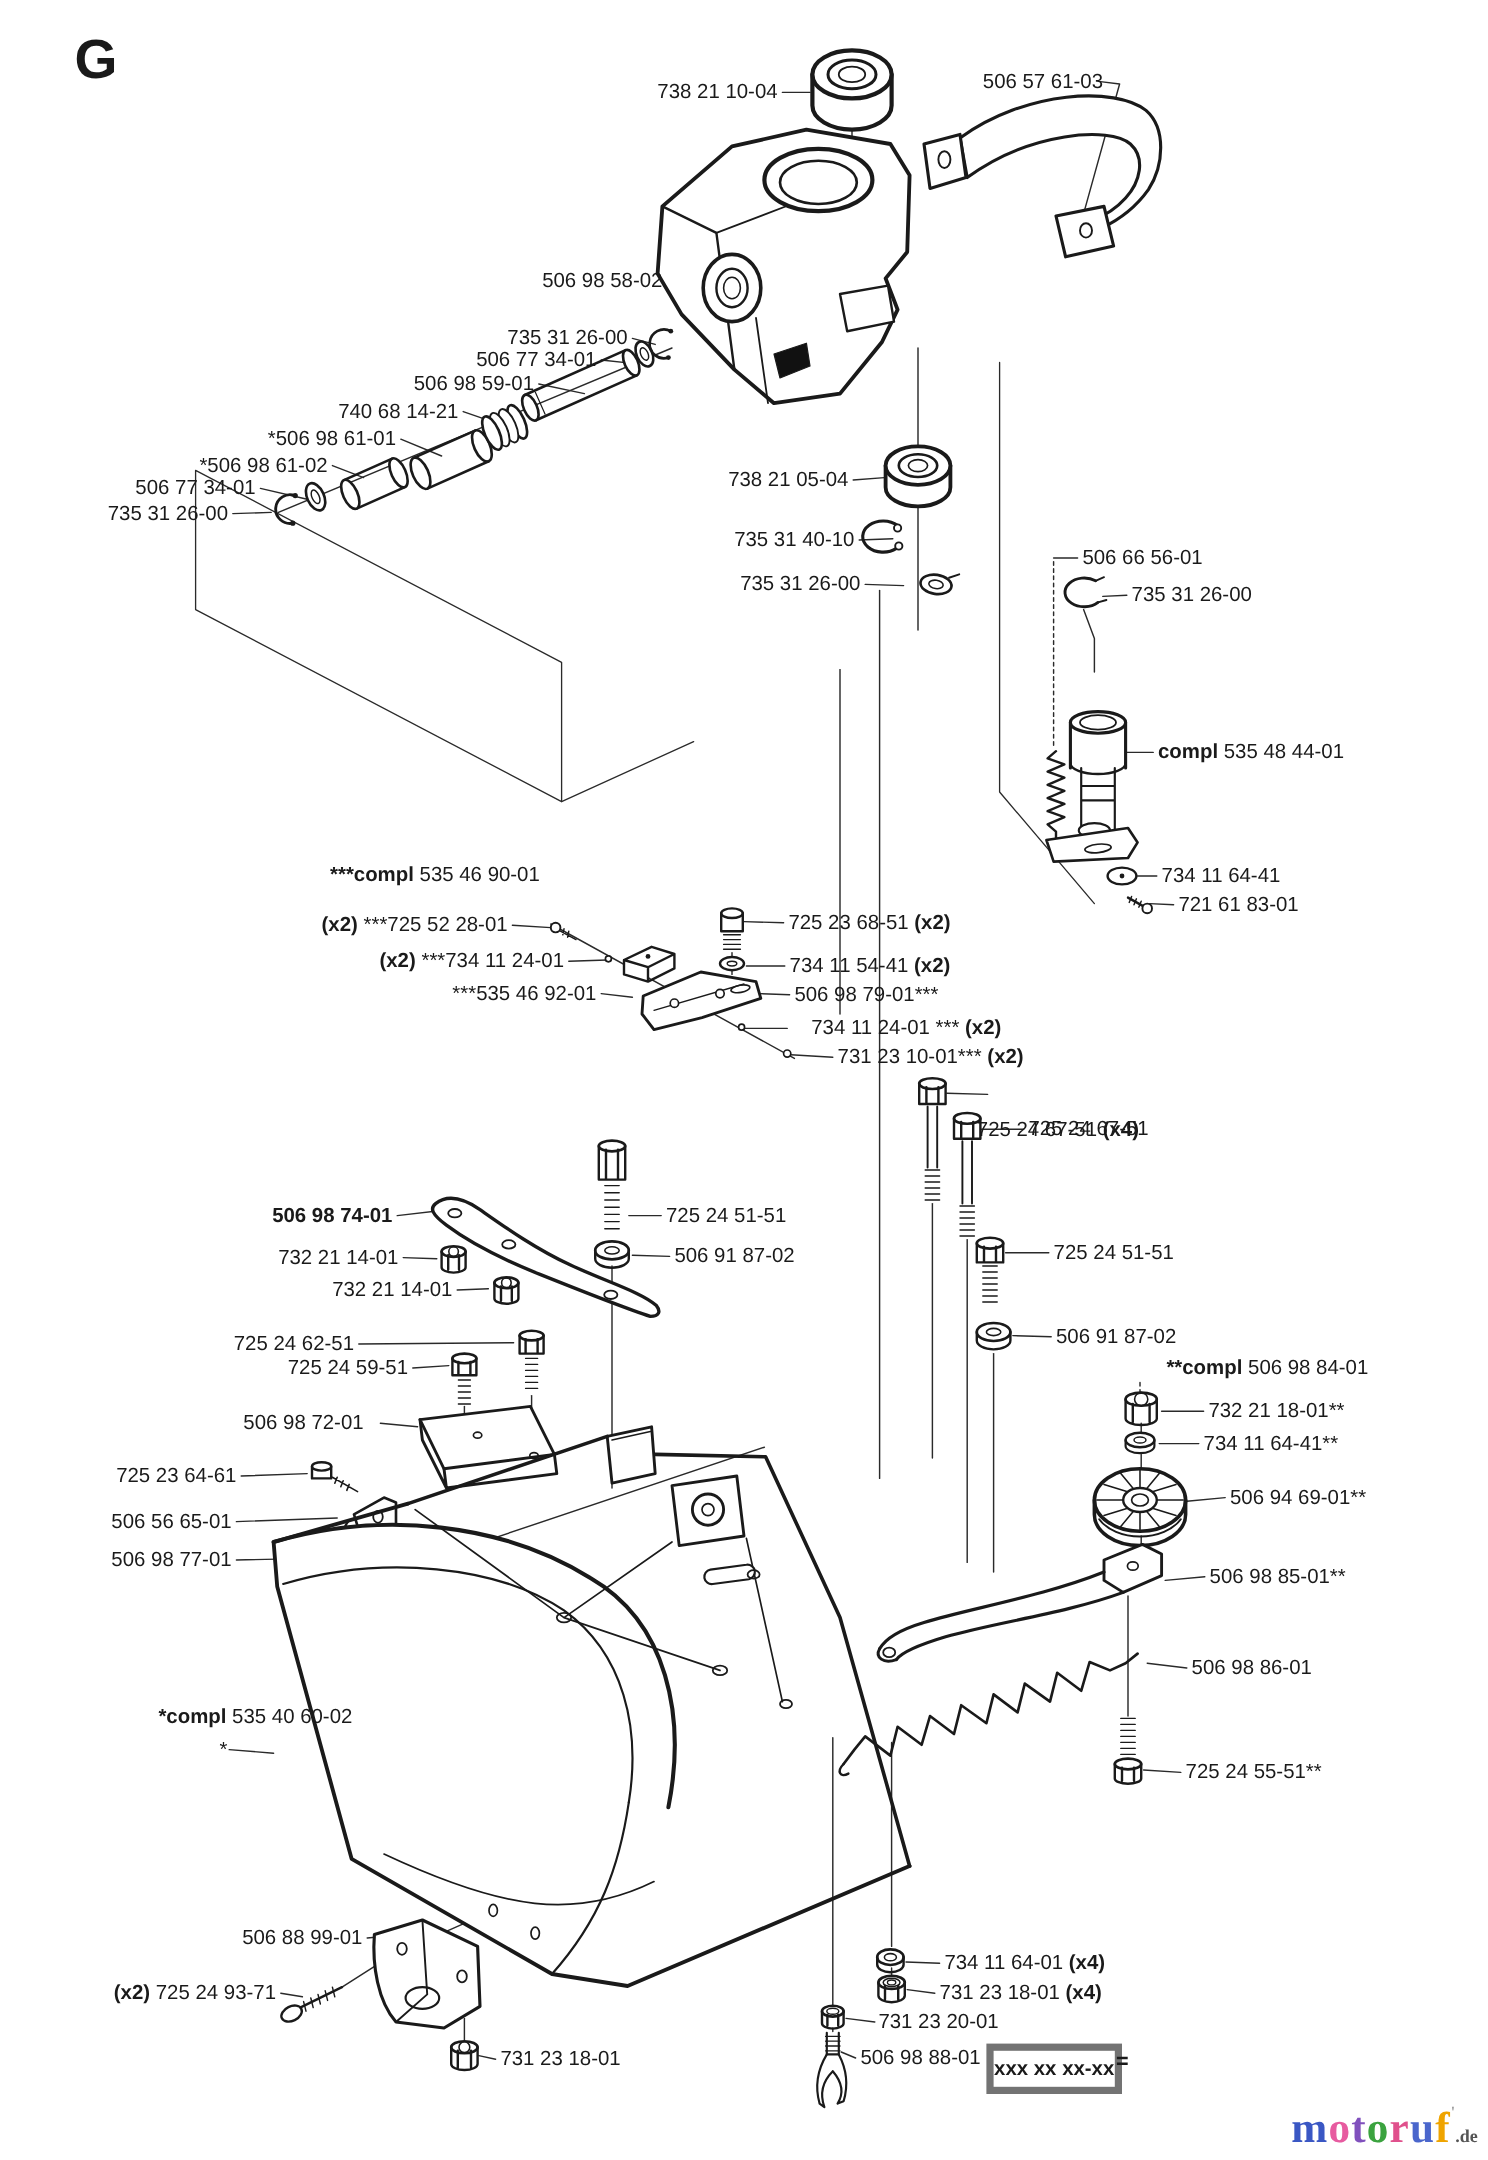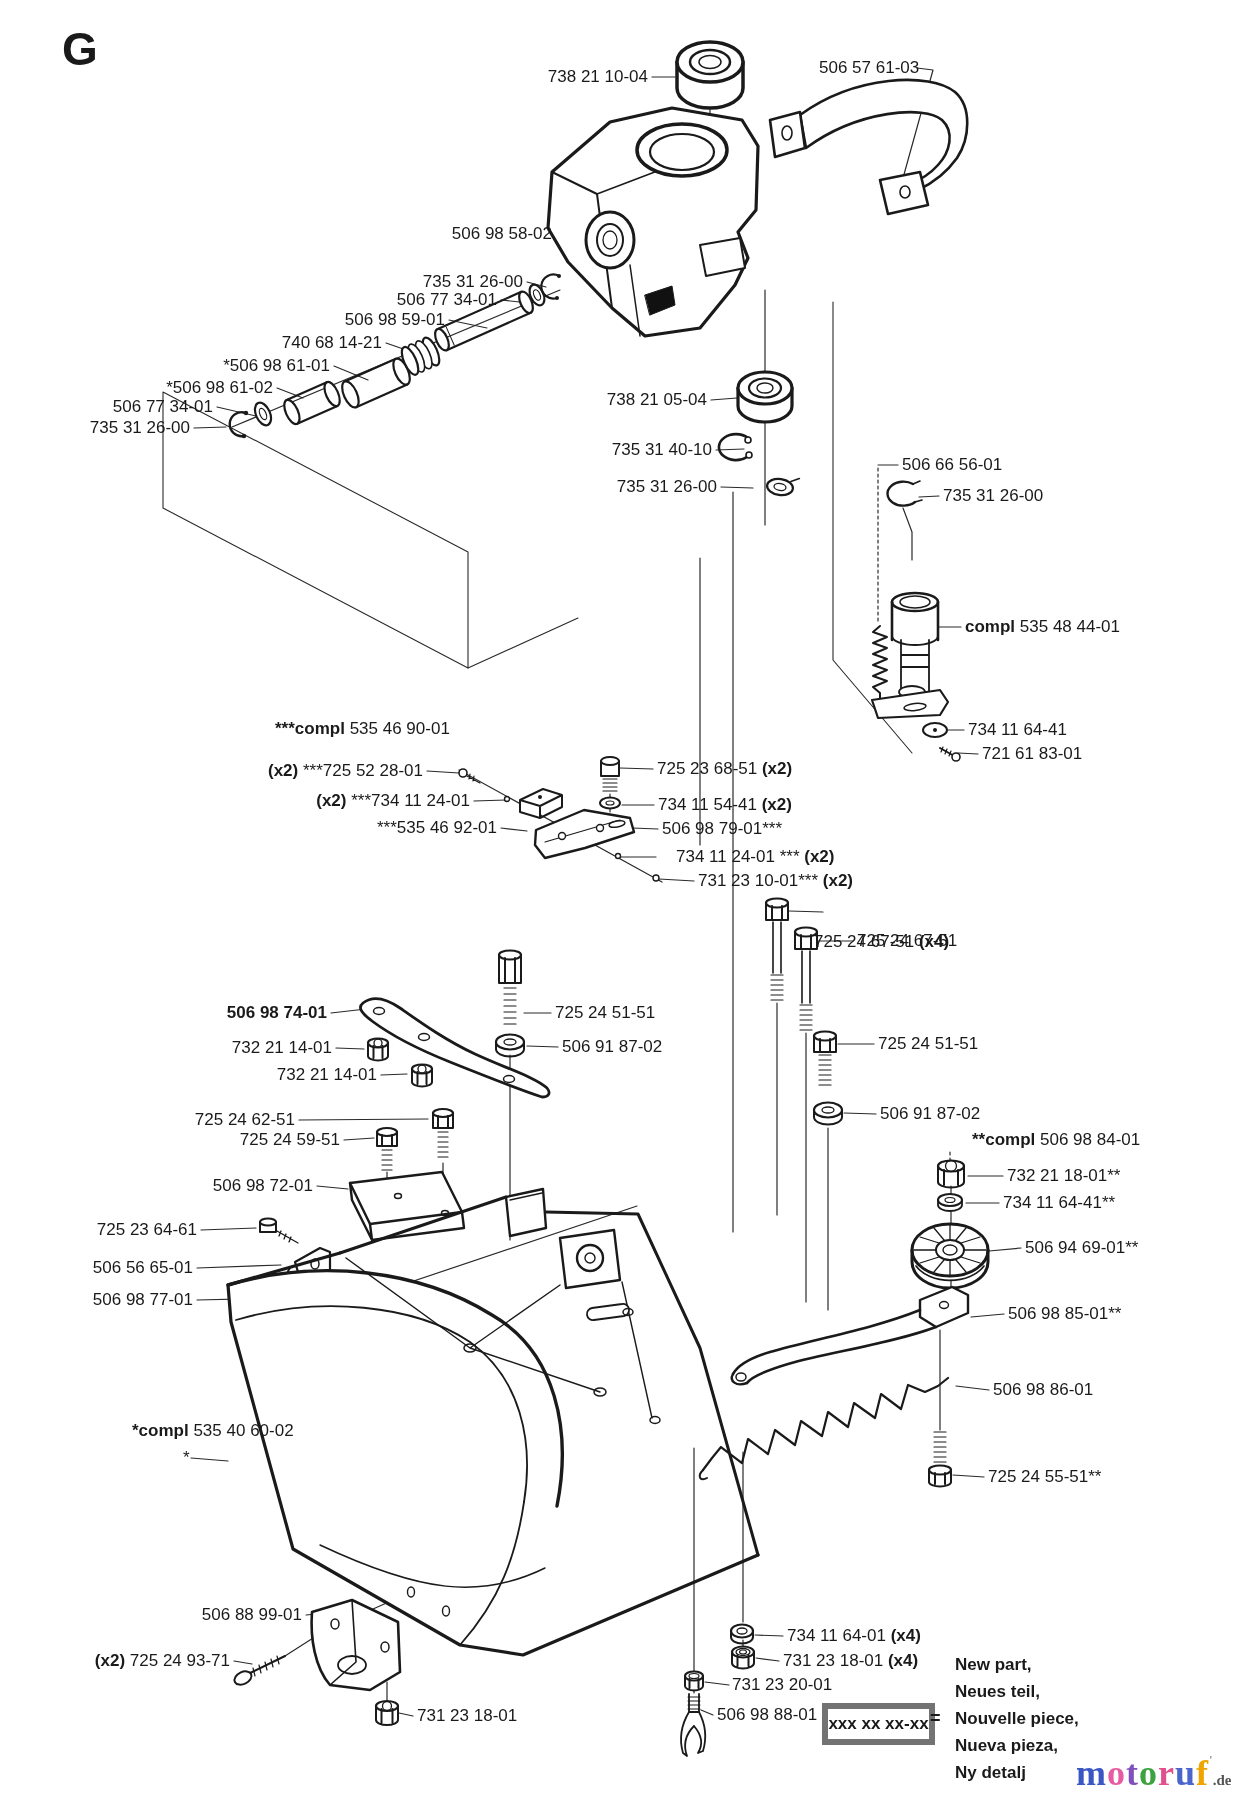--- a/index.html
+++ b/index.html
@@ -431,41 +431,34 @@
       <div class="lbl" style="left: 880px; top: 1114px;"><span>506 91 87-02</span></div>
       <div class="lbl" style="left: 972px; top: 1140px;"><span class="b">**compl </span><span>506 98 84-01</span></div>
       <div class="lbl" style="left: 1007px; top: 1176px;"><span>732 21 18-01**</span></div>
       <div class="lbl" style="left: 1003px; top: 1203px;"><span>734 11 64-41**</span></div>
       <div class="lbl" style="left: 1025px; top: 1248px;"><span>506 94 69-01**</span></div>
       <div class="lbl" style="left: 1008px; top: 1314px;"><span>506 98 85-01**</span></div>
       <div class="lbl" style="left: 993px; top: 1390px;"><span>506 98 86-01</span></div>
       <div class="lbl" style="left: 988px; top: 1477px;"><span>725 24 55-51**</span></div>
       <div class="lbl r" style="left: 295px; top: 1120px;"><span>725 24 62-51</span></div>
       <div class="lbl r" style="left: 340px; top: 1140px;"><span>725 24 59-51</span></div>
-      <div class="lbl r" style="left: 313px; top: 1186px;"><span>506 98 72-01</span></div>
+      <div class="lbl r" style="left: 303px; top: 1186px;"><span>506 98 72-01</span></div>
       <div class="lbl r" style="left: 197px; top: 1230px;"><span>725 23 64-61</span></div>
       <div class="lbl r" style="left: 193px; top: 1268px;"><span>506 56 65-01</span></div>
       <div class="lbl r" style="left: 193px; top: 1300px;"><span>506 98 77-01</span></div>
       <div class="lbl" style="left: 132px; top: 1431px;"><span class="b">*compl </span><span>535 40 60-02</span></div>
       <div class="lbl" style="left: 183px; top: 1458px;"><span>*</span></div>
       <div class="lbl r" style="left: 302px; top: 1615px;"><span>506 88 99-01</span></div>
       <div class="lbl r" style="left: 230px; top: 1661px;"><span class="b">(x2) </span><span>725 24 93-71</span></div>
       <div class="lbl" style="left: 417px; top: 1716px;"><span>731 23 18-01</span></div>
       <div class="lbl" style="left: 787px; top: 1636px;"><span>734 11 64-01 </span><span class="b">(x4)</span></div>
       <div class="lbl" style="left: 783px; top: 1661px;"><span>731 23 18-01 </span><span class="b">(x4)</span></div>
       <div class="lbl" style="left: 732px; top: 1685px;"><span>731 23 20-01</span></div>
       <div class="lbl" style="left: 717px; top: 1715px;"><span>506 98 88-01</span></div>
     </div>
 
-  <div id="legend">
-      <div>New part,</div>
-      <div>Neues teil,</div>
-      <div>Nouvelle piece,</div>
-      <div>Nueva pieza,</div>
-      <div>Ny detalj</div>
-    </div>
   <div id="code-box">xxx xx xx-xx</div>
   <div id="code-eq">=</div>
 
   <div id="wm">
     <span><span style="color: rgb(58, 87, 196);">m</span><span style="color: rgb(231, 91, 160);">o</span><span style="color: rgb(128, 80, 189);">t</span><span style="color: rgb(59, 163, 63);">o</span><span style="color: rgb(224, 80, 140);">r</span><span style="color: rgb(74, 102, 204);">u</span><span style="color: rgb(239, 164, 0);">f</span></span><span class="tick">'</span><span class="suf">.de</span>
   </div>
 </div>
 
 </body></html>

